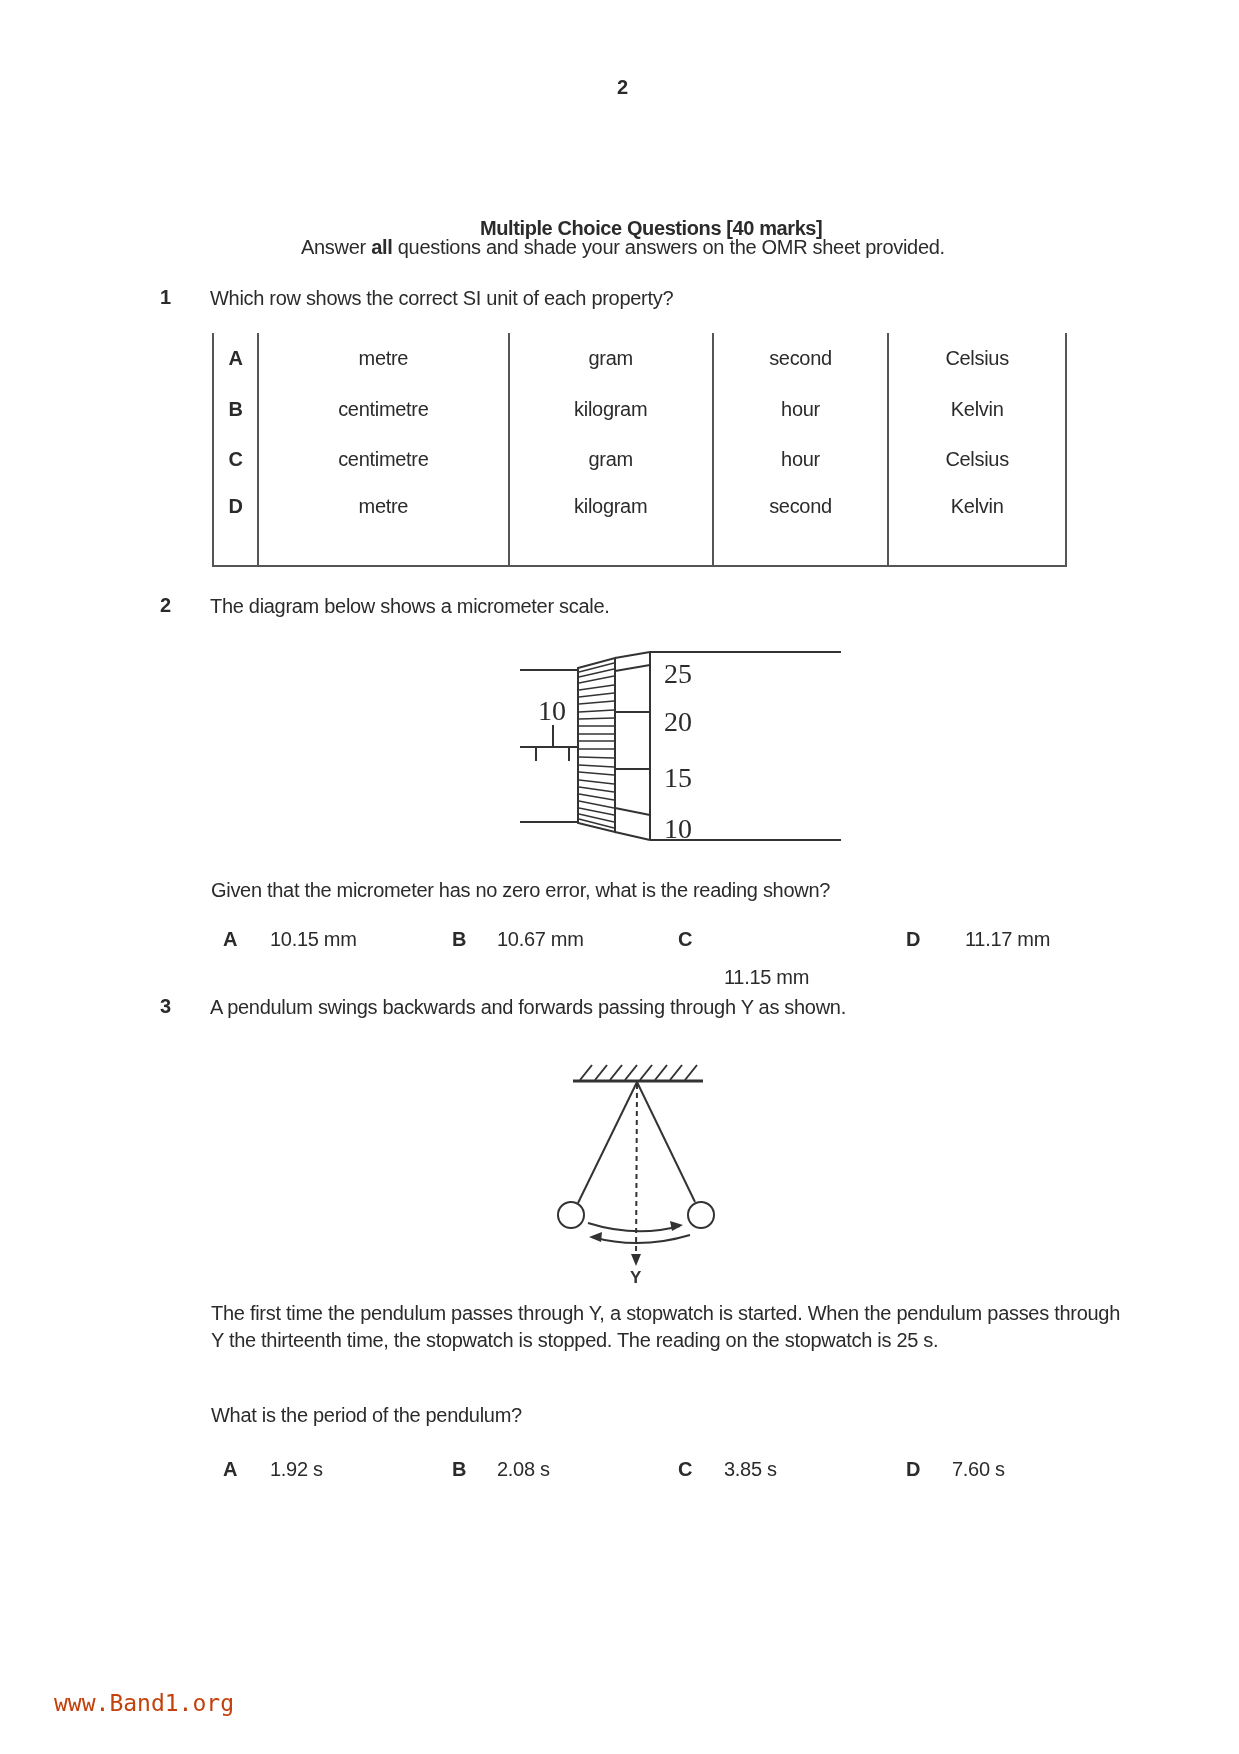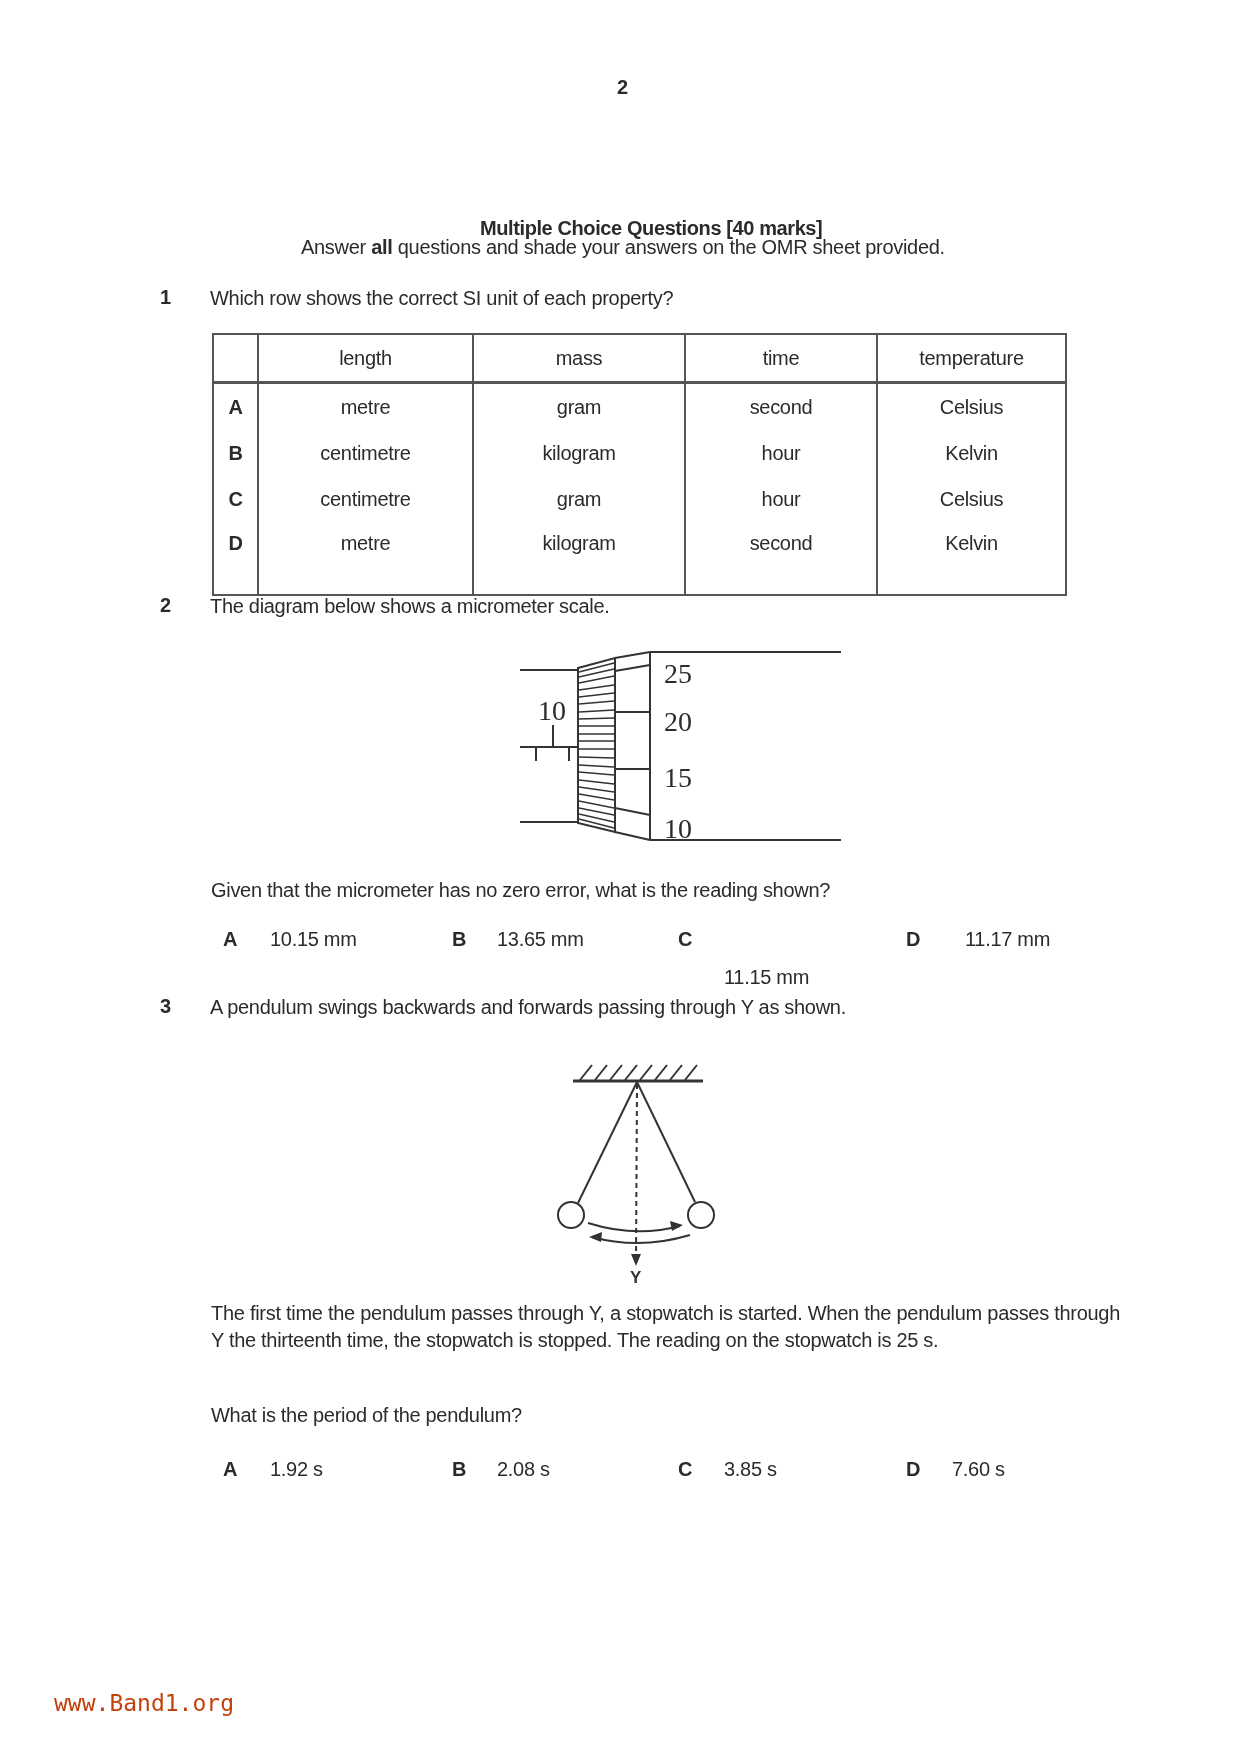--- a/index.html
+++ b/index.html
@@ -30,27 +30,20 @@
 <div class="abs pagenum" style="left:617px; top:76px;">2</div>
 
 <div class="abs title" style="left:480px; top:204px;margin-top:13px;">Multiple Choice Questions [40 marks]</div>
 <div class="abs txt" style="left:301px; top:235px;"><span>Answer </span><span class="bold">all</span><span> questions and shade your answers on the OMR sheet provided.</span></div>
 
 <div class="abs qnum" style="left:160px; top:286px;">1</div>
 <div class="abs txt" style="left:210px; top:286px;">Which row shows the correct SI unit of each property?</div>
 
 <table class="si">
   <tbody>
-      <tr class="head">
-    <th style="width:43px;"></th>
-    <th style="width:213px;">length</th>
-    <th style="width:210px;">mass</th>
-    <th style="width:190px;">time</th>
-    <th style="width:187px;">temperature</th>
-  </tr>
   <tr class="row">
     <td class="lbl">A</td>
     <td>metre</td>
     <td>gram</td>
     <td>second</td>
     <td>Celsius</td>
   </tr>
   <tr class="row">
     <td class="lbl">B</td>
     <td>centimetre</td>
@@ -131,21 +124,21 @@
   <text class="dia-label" x="664" y="787">15</text>
   <text class="dia-label" x="664" y="838">10</text>
 </svg>
 
 <div class="abs txt" style="left:211px; top:878px;">Given that the micrometer has no zero error, what is the reading shown?</div>
 
 <div>
   <div class="abs txt" style="left:223px; top:927px;"><span class="opt-letter">A</span></div>
   <div class="abs txt" style="left:270px; top:927px;">10.15 mm</div>
   <div class="abs txt" style="left:452px; top:927px;"><span class="opt-letter">B</span></div>
-  <div class="abs txt" style="left:497px; top:927px;">13.65 mm</div>
+  <div class="abs txt" style="left:497px; top:927px;">10.67 mm</div>
   <div class="abs txt" style="left:678px; top:927px;"><span class="opt-letter">C</span></div>
   <div class="abs txt" style="left:724px; top:927px;margin-top:38px;">11.15 mm</div>
   <div class="abs txt" style="left:906px; top:927px;"><span class="opt-letter">D</span></div>
   <div class="abs txt" style="left:952px; top:927px;margin-left:13px;">11.17 mm</div>
 </div>
 
 <div class="abs qnum" style="left:160px; top:995px;">3</div>
 <div class="abs txt" style="left:210px; top:995px;">A pendulum swings backwards and forwards passing through Y as shown.</div>
 
 <svg style="left:0; top:0;" width="1239" height="1754">

